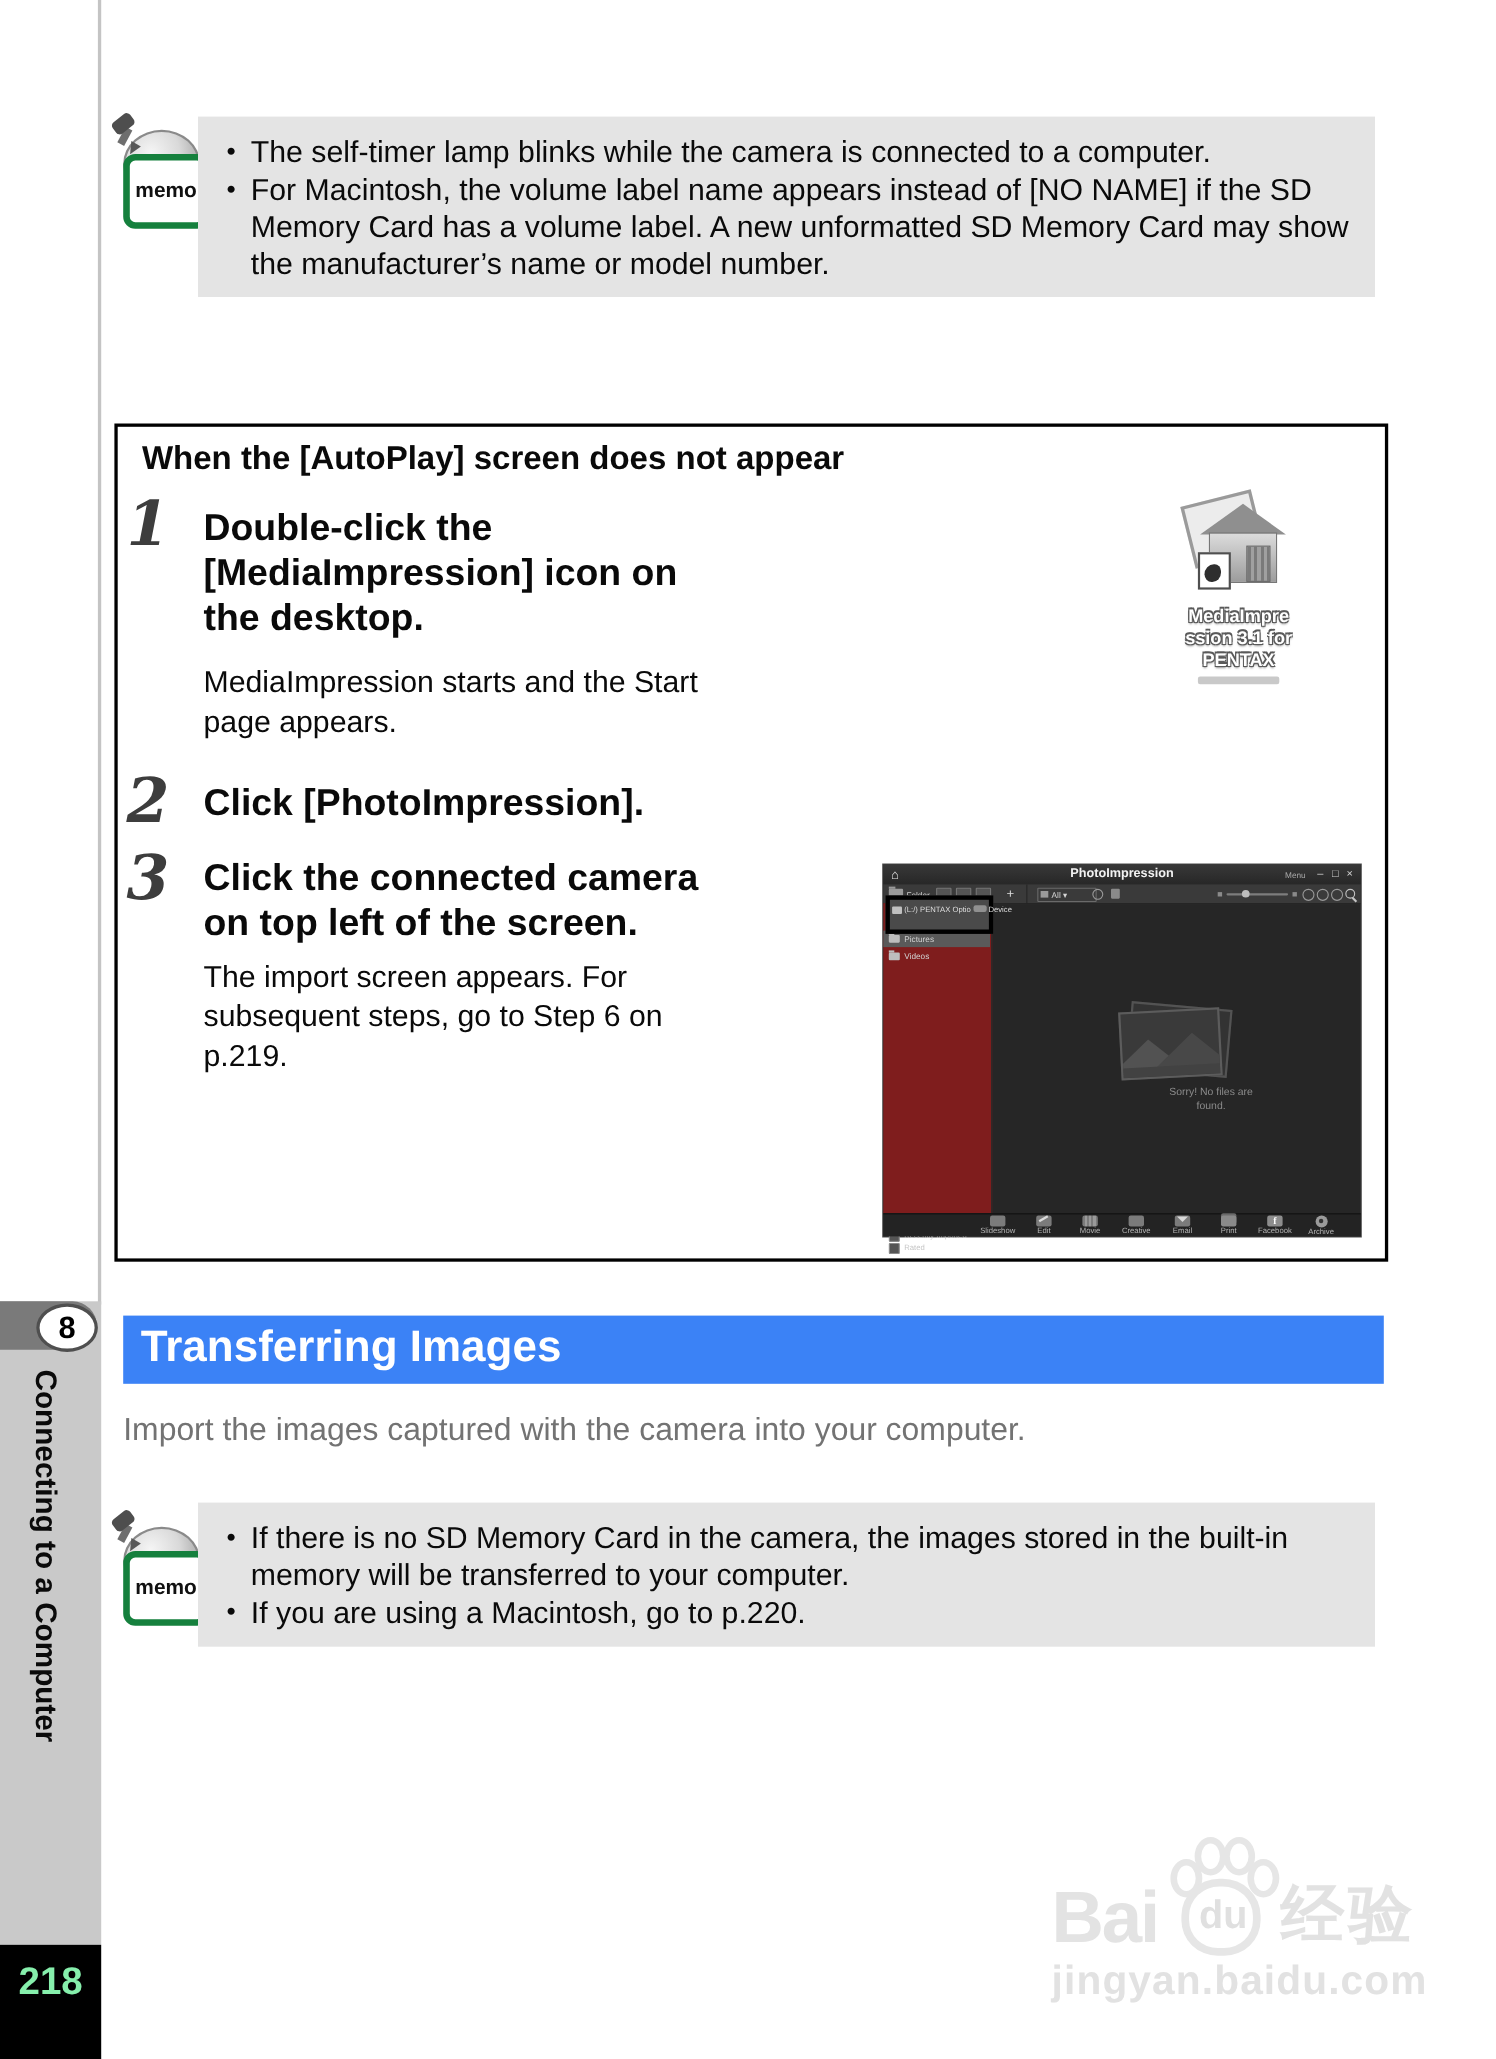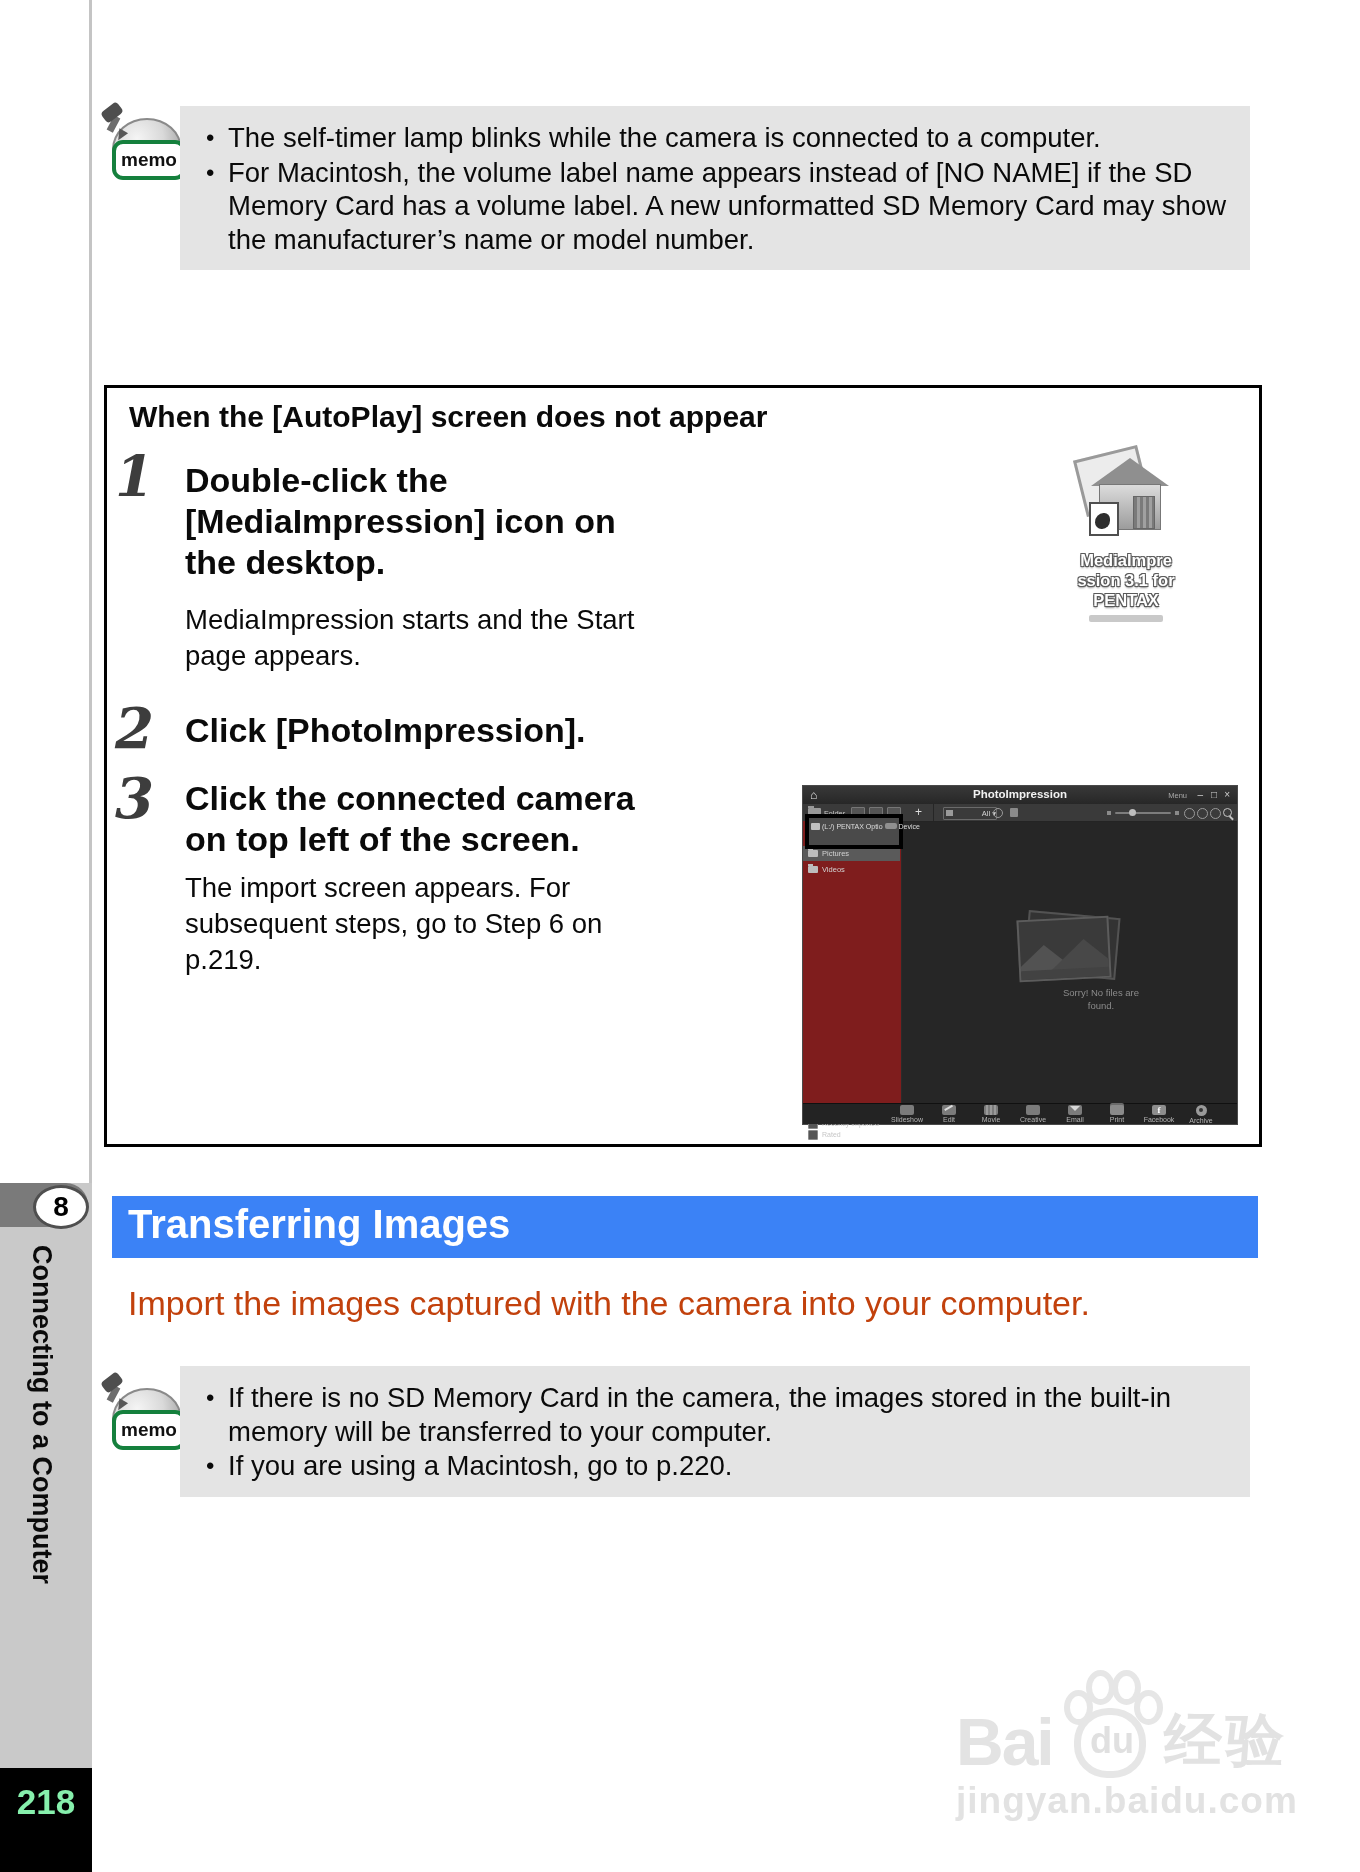--- a/index.html
+++ b/index.html
@@ -8,22 +8,22 @@
   .abs{position:absolute;}
 
   
   .side-rule{left:89px;top:0;width:3px;height:1186px;background:#c4c4c4;}
 
   
   .memo-icon{width:86px;height:80px;}
   .memo-ball{position:absolute;left:16px;top:14px;width:66px;height:58px;border-radius:50%;
     background:radial-gradient(circle at 35% 32%,#f5f5f5 0%,#d9d9d9 45%,#a8a8a8 80%,#8c8c8c 100%);
     border:2px solid #8a8a8a;}
-  .memo-word{position:absolute;left:16px;top:36px;background:#ffffff;border:4px solid #15803d;
-    border-radius:11px;padding:4px 5px;font-size:19px;font-weight:bold;line-height:24px;color:#111;}
+  .memo-word{position:absolute;left:16px;top:36px;background:#ffffff;border:6px solid #15803d;
+    border-radius:11px;padding:16px 5px;font-size:19px;font-weight:bold;line-height:24px;color:#111;}
   .pin-head{position:absolute;left:6px;top:2px;width:20px;height:13px;background:#4e4e4e;
     border-radius:4px;transform:rotate(-38deg);}
   .pin-shaft{position:absolute;left:14px;top:12px;width:7px;height:16px;background:#6e6e6e;
     transform:rotate(28deg);}
   .pin-tip{position:absolute;left:20px;top:26px;width:0;height:0;border-left:5px solid transparent;
     border-right:5px solid transparent;border-top:11px solid #585858;transform:rotate(30deg);}
 
   
   .memo-box{background:#e4e4e4;padding:15px 22px 14px 22px;}
   .memo-box ul{margin:0;padding:0;list-style:none;}
@@ -66,21 +66,21 @@
   .aw-menu{right:50px;top:5px;font-size:7.5px;color:#a8a8a8;text-align:center;}
   .aw-ctl{top:3px;font-size:10px;color:#cfcfcf;line-height:12px;}
   .aw-toolbar{left:0;top:18px;width:434px;height:17px;background:#3a3a3a;border-bottom:1px solid #242424;}
   .t-folder{left:5px;top:4px;width:13px;height:9px;background:#9a9a9a;border-radius:1px;}
   .t-folder::before{content:"";position:absolute;left:0;top:-2px;width:6px;height:2px;background:#9a9a9a;}
   .t-lbl{font-size:7.5px;color:#cccccc;}
   .t-box{top:3px;width:12px;height:11px;background:#545454;border:1px solid #767676;border-radius:1px;}
   .t-plus{left:112px;top:1px;font-size:12px;color:#dddddd;}
   .t-sep{left:130px;top:0;width:1px;height:17px;background:#262626;}
   .t-all{left:140px;top:3px;width:40px;height:11px;border:1px solid #6a6a6a;border-radius:1px;
-    font-size:7.5px;color:#d5d5d5;line-height:11px;padding-left:12px;text-align:right;}
+    font-size:7.5px;color:#d5d5d5;line-height:11px;padding-left:12px;}
   .t-all::before{content:"";position:absolute;left:2px;top:2px;width:7px;height:6px;background:#9a9a9a;}
   .t-refresh{left:190px;top:4px;width:8px;height:8px;border:1.5px solid #9a9a9a;border-radius:50%;}
   .t-trash{left:207px;top:4px;width:8px;height:9px;background:#8a8a8a;border-radius:1px;}
   .t-zsq{top:7px;width:4px;height:4px;background:#8a8a8a;}
   .t-track{left:312px;top:8px;width:56px;height:2px;background:#7d7d7d;border-radius:1px;}
   .t-knob{left:326px;top:5px;width:7px;height:7px;border-radius:50%;background:#bdbdbd;}
   .t-dot{top:4px;width:9px;height:9px;border:1px solid #9a9a9a;border-radius:50%;color:#cfcfcf;
     font-size:6px;text-align:center;line-height:9px;}
   .t-search{left:420px;top:4px;width:7px;height:7px;border:1.5px solid #c5c5c5;border-radius:50%;}
   .t-search::after{content:"";position:absolute;right:-3px;bottom:-2px;width:5px;height:1.5px;
@@ -138,21 +138,21 @@
     border:3px solid #4f4f4f;border-radius:50%;text-align:center;}
   .chapter-oval span{font-size:28px;font-weight:bold;line-height:38px;color:#000;}
   .chapter-title{left:26px;top:1245px;writing-mode:vertical-rl;font-size:27px;font-weight:bold;
     color:#0a0a0a;letter-spacing:0;}
   .pagenum-box{left:0;top:1768px;width:92px;height:104px;background:#000;text-align:center;}
   .pagenum-box span{font-size:35px;font-weight:bold;color:#86efac;line-height:35px;display:inline-block;margin-top:16px;}
 
   
   .section-bar{left:112px;top:1196px;width:1146px;height:62px;background:#3b82f6;}
   .section-bar span{position:absolute;left:16px;top:6px;font-size:40px;font-weight:bold;color:#fff;}
-  .section-intro{left:112px;top:1284px;font-size:34px;color:#c2410c;margin-left:16px;}
+  .section-intro{left:112px;top:1284px;font-size:29px;color:#737373;}
 
   
   .watermark{left:956px;top:1668px;width:340px;color:#e3e3e3;}
   .wm-row{position:relative;height:108px;}
   .wm-bai{position:absolute;left:0;top:36px;font-size:66px;font-weight:bold;letter-spacing:-2px;}
   .wm-paw{position:absolute;left:104px;top:0;width:100px;height:106px;}
   .wm-pad{position:absolute;left:14px;top:40px;width:58px;height:56px;border:7px solid #e6e6e6;
     border-radius:48% 48% 46% 46%;}
   .wm-toe{position:absolute;width:17px;height:23px;border:6px solid #e6e6e6;border-radius:50%;}
   .wm-du{position:absolute;left:30px;top:52px;font-size:36px;font-weight:bold;color:#e0e0e0;}

